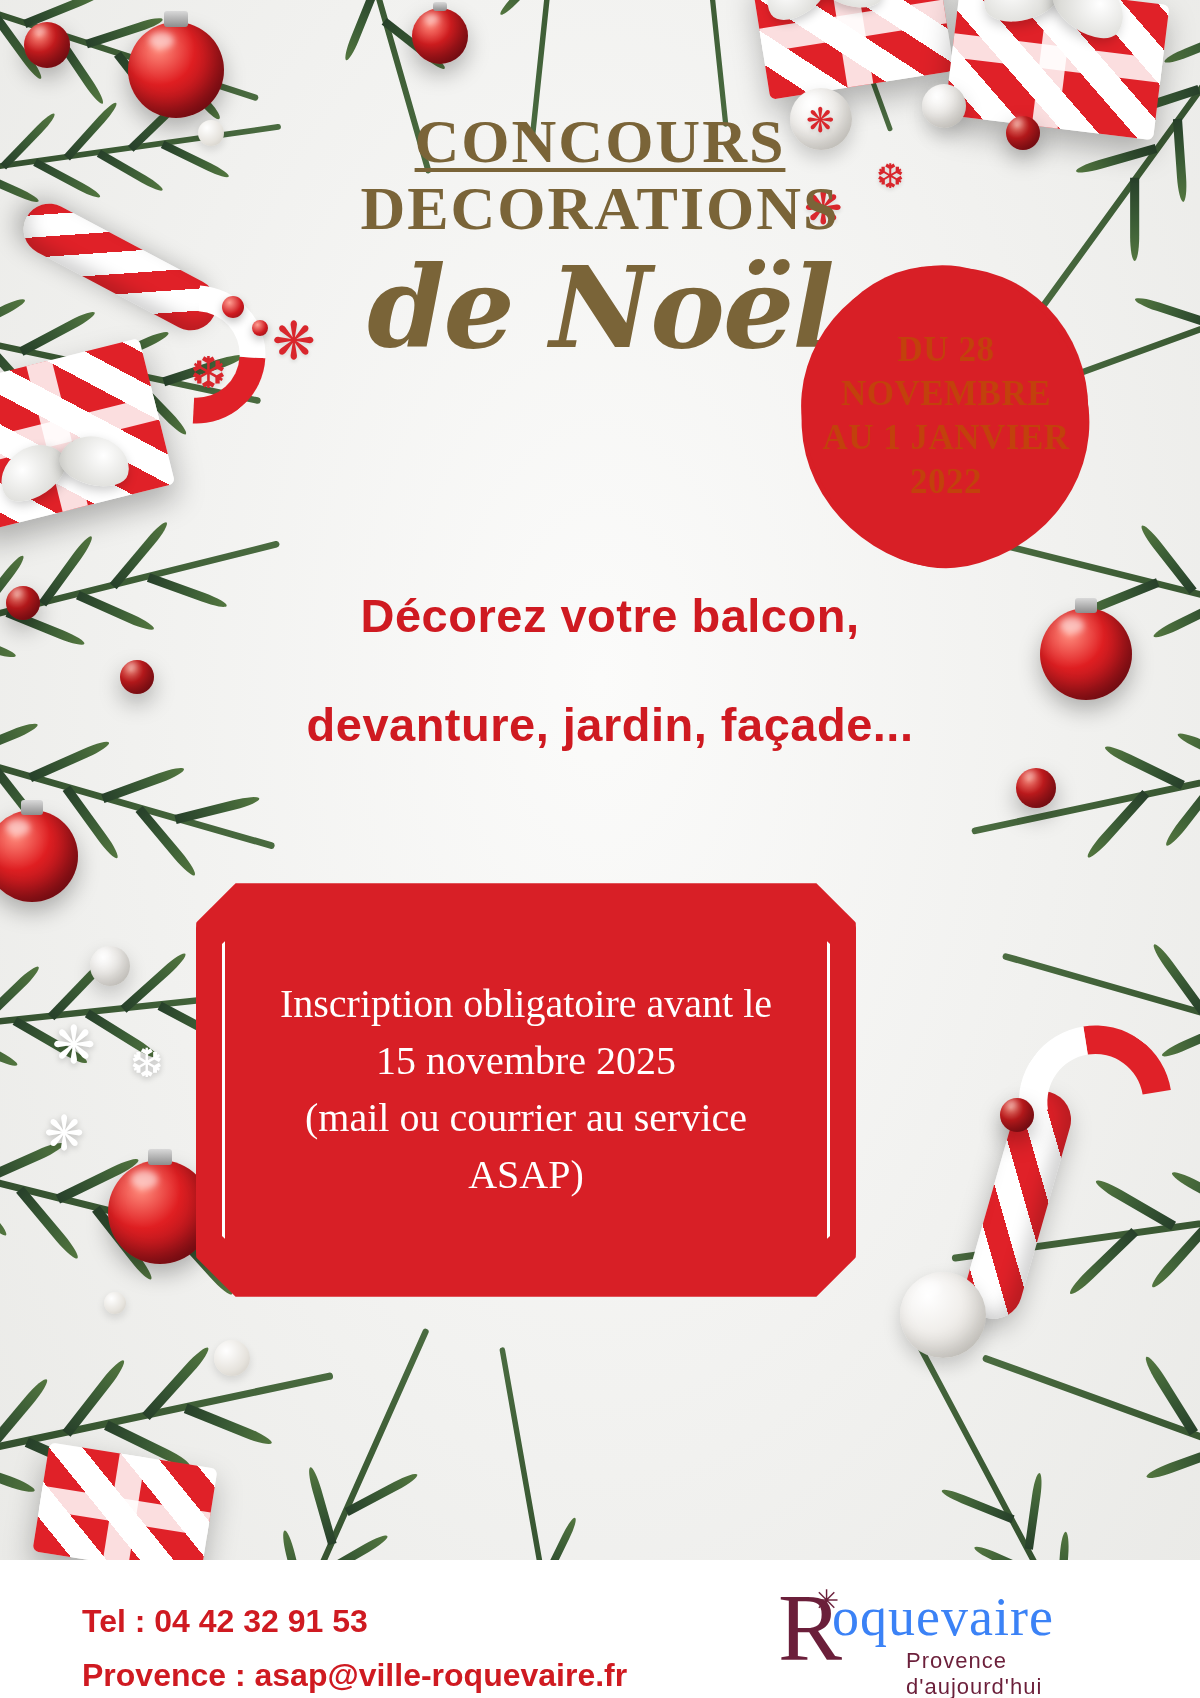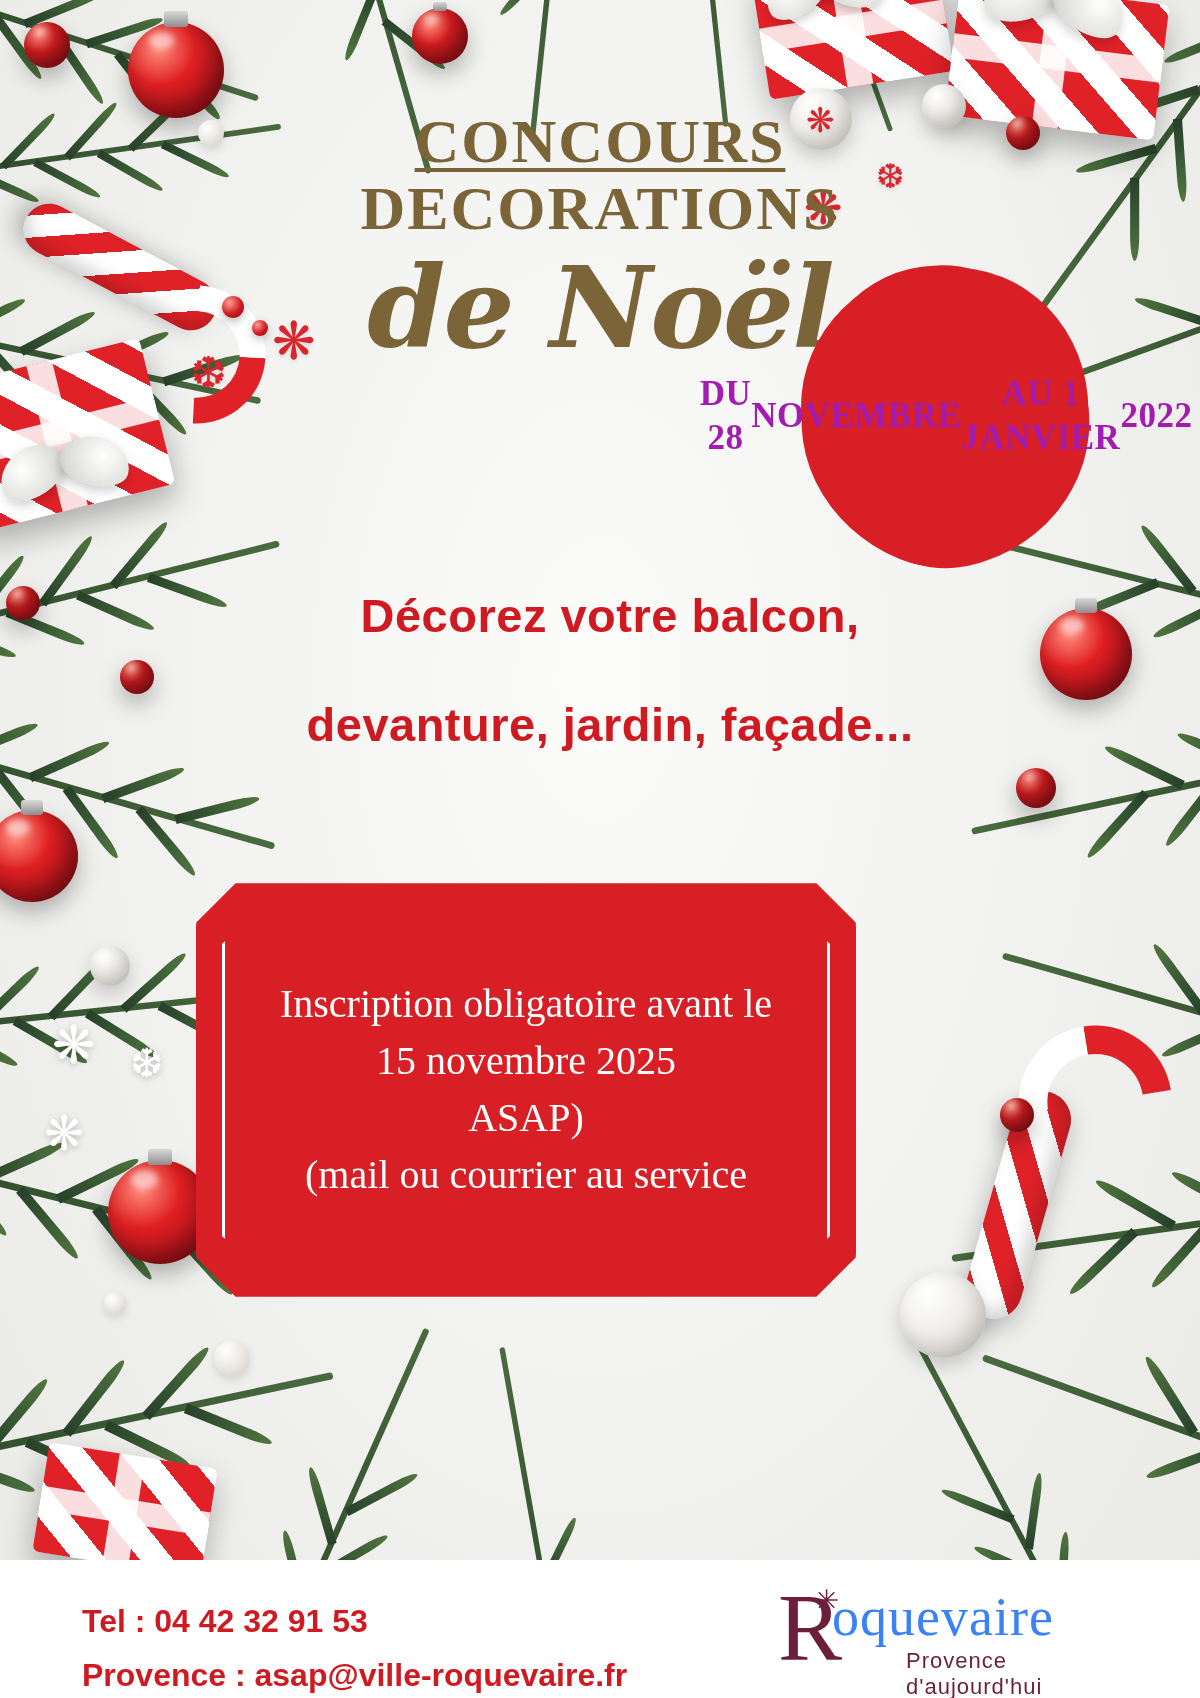--- a/index.html
+++ b/index.html
@@ -228,23 +228,24 @@
     position: absolute;
     inset: 0;
     background: #d81f26;
     border-radius: 52% 48% 54% 46% / 46% 54% 48% 52%;
     transform: rotate(-18deg);
   }
   .badge .txt {
     position: absolute;
     inset: 0;
     display: flex;
+    flex-direction: column;
     align-items: center;
     justify-content: center;
-    color: #a21caf;
+    color: #c2410c;
     font-family: "Liberation Serif", serif;
     font-weight: bold;
     font-size: 35px;
     line-height: 1.26;
     letter-spacing: 0.5px;
     text-align: center;
     z-index: 3;
   }
 
   .subhead {
@@ -657,22 +658,22 @@
     <div class="subhead">
       <div class="row1">Décorez votre balcon,</div>
       <div class="row2">devanture, jardin, façade...</div>
     </div>
 
     <div class="plaque">
       <div class="inner"></div>
       <div class="ptext">
         <div>Inscription obligatoire avant le</div>
         <div>15 novembre 2025</div>
+        <div>(mail ou courrier au service</div>
         <div>ASAP)</div>
-        <div>(mail ou courrier au service</div>
       </div>
     </div>
   </div>
 
   <div class="footer">
     <div class="contact">
       <div>Tel : 04 42 32 91 53</div>
       <div>Provence : asap@ville-roquevaire.fr</div>
     </div>
     <div class="logo">

